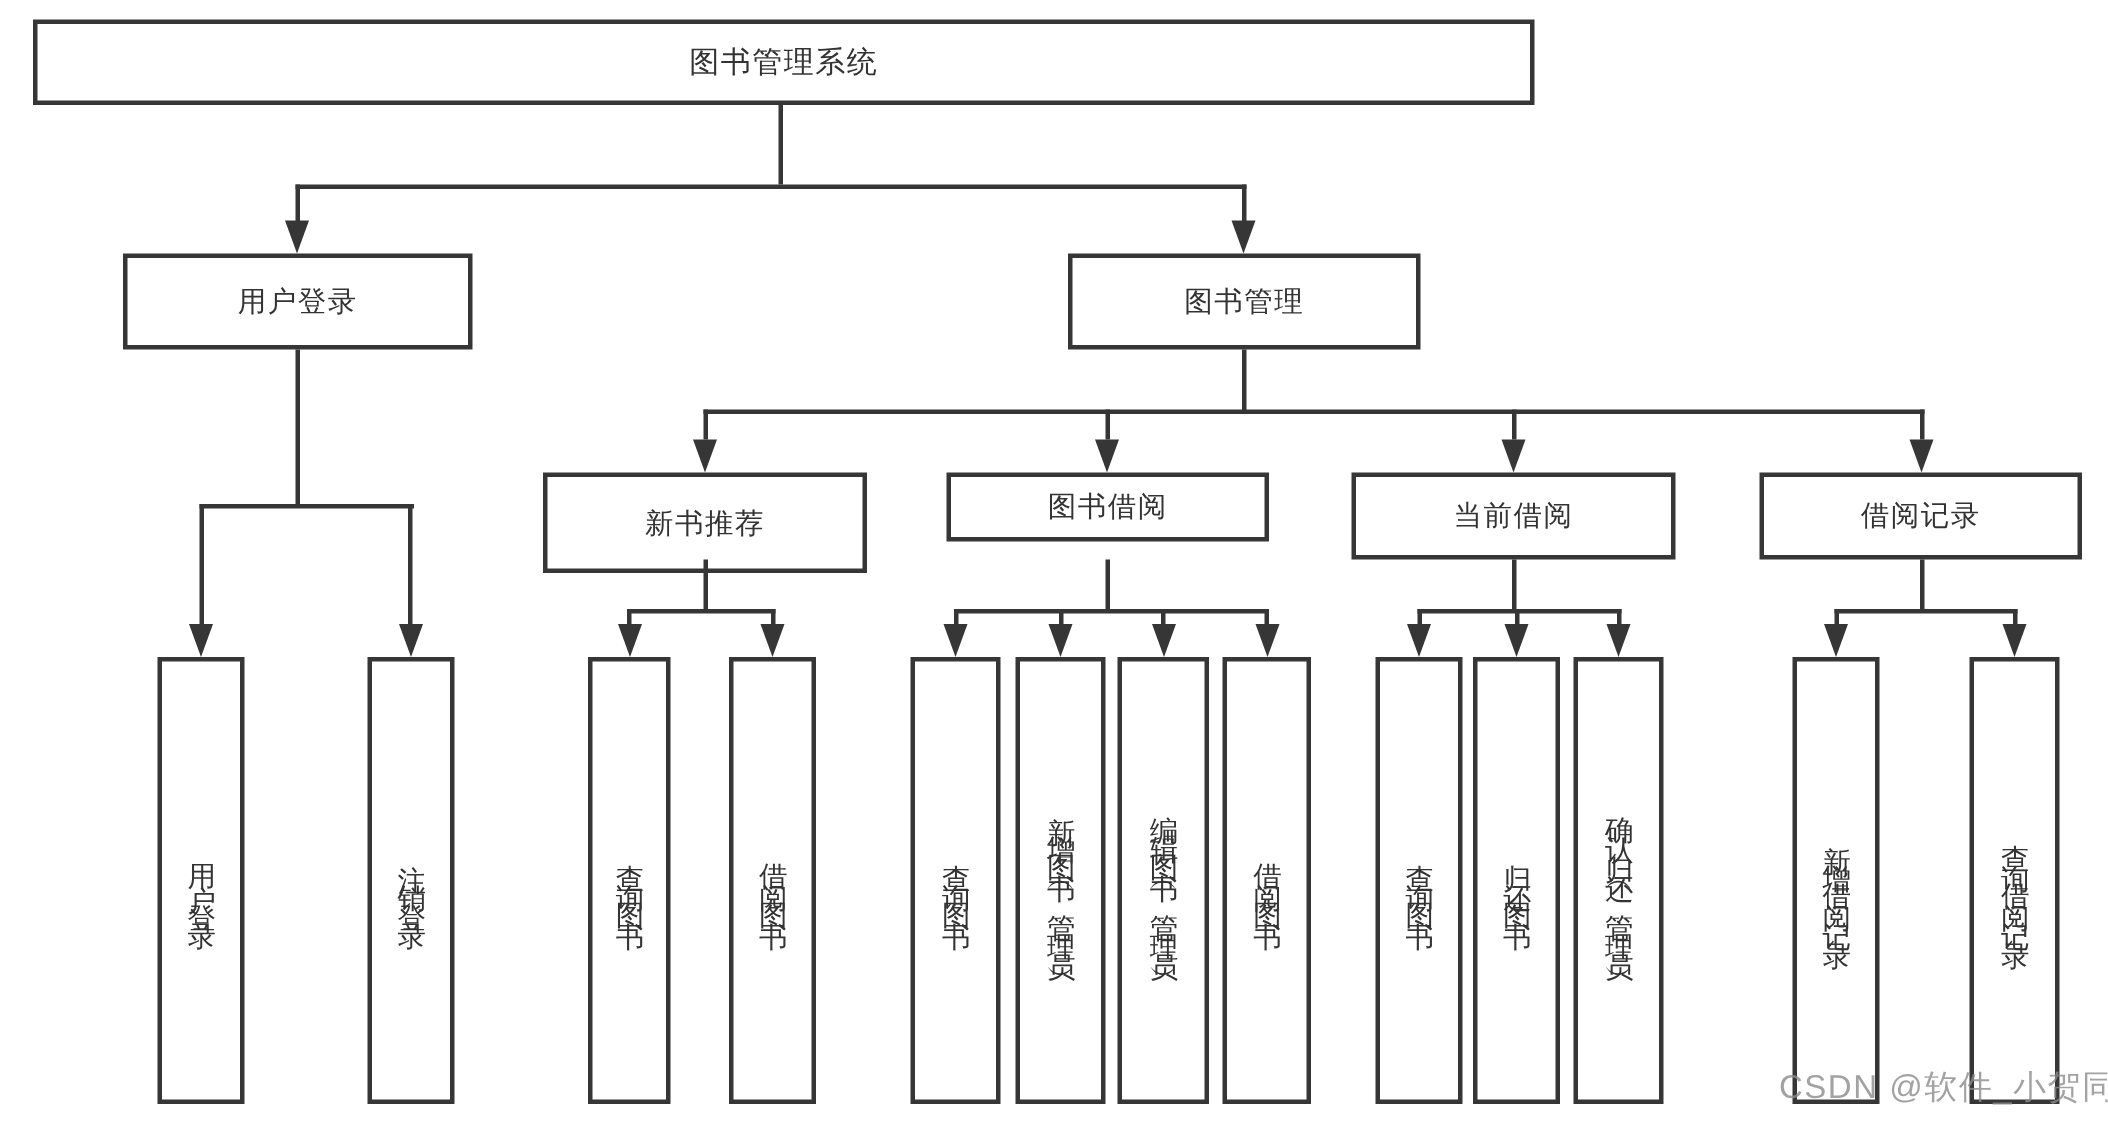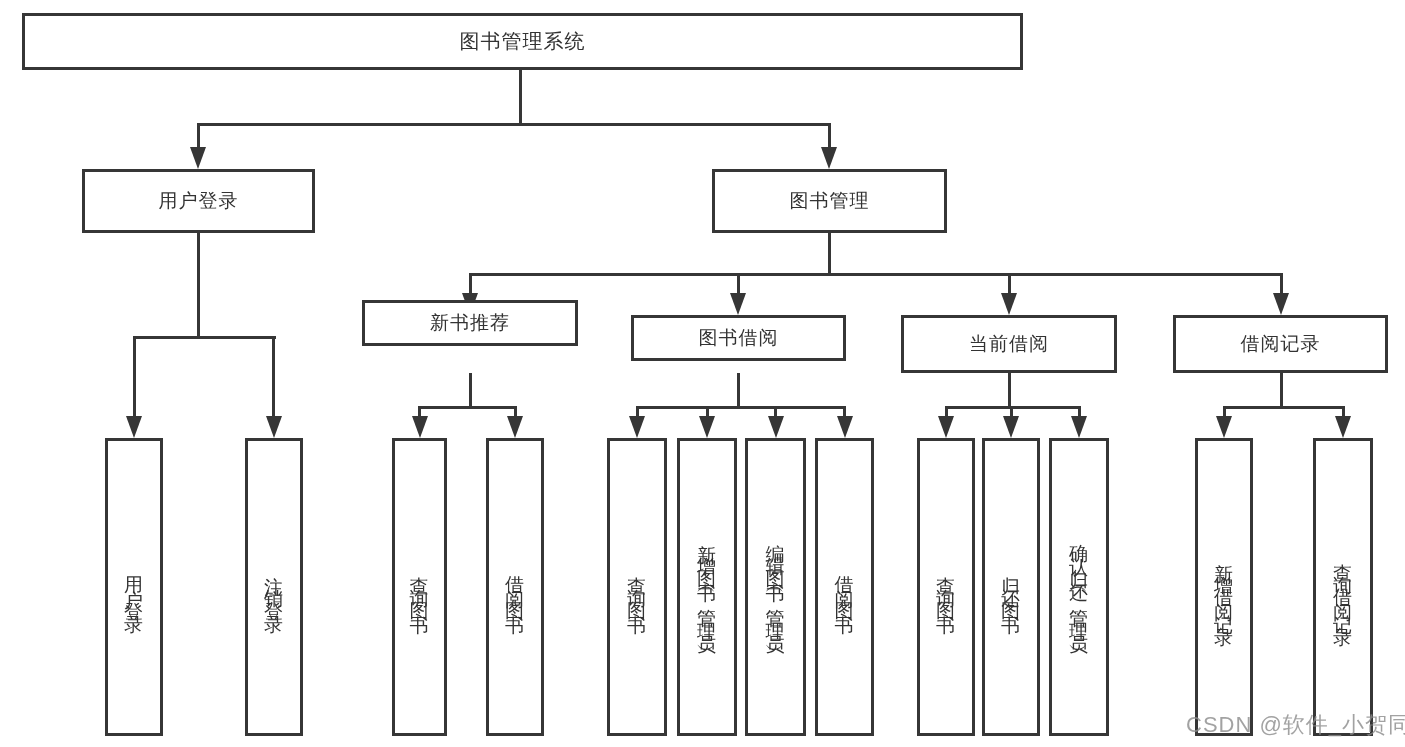--- a/index.html
+++ b/index.html
@@ -73,21 +73,21 @@
   <div class="line" style="left:469px;top:273px;width:814px;height:3px"></div>
   <div class="line" style="left:469px;top:273px;width:3px;height:20px"></div>
   <div class="arrow" style="left:462px;top:293px"></div>
   <div class="line" style="left:737px;top:273px;width:3px;height:20px"></div>
   <div class="arrow" style="left:730px;top:293px"></div>
   <div class="line" style="left:1008px;top:273px;width:3px;height:20px"></div>
   <div class="arrow" style="left:1001px;top:293px"></div>
   <div class="line" style="left:1280px;top:273px;width:3px;height:20px"></div>
   <div class="arrow" style="left:1273px;top:293px"></div>
 
-  <div class="box box-h" style="left:362px;top:300px;width:216px;height:46px">
+  <div class="box box-h" style="left:362px;top:315px;width:216px;height:67px">
     <span>新书推荐</span>
   </div>
   <div class="box box-h" style="left:631px;top:315px;width:215px;height:46px">
     <span>图书借阅</span>
   </div>
   <div class="box box-h" style="left:901px;top:315px;width:216px;height:58px">
     <span>当前借阅</span>
   </div>
   <div class="box box-h" style="left:1173px;top:315px;width:215px;height:58px">
     <span>借阅记录</span>

